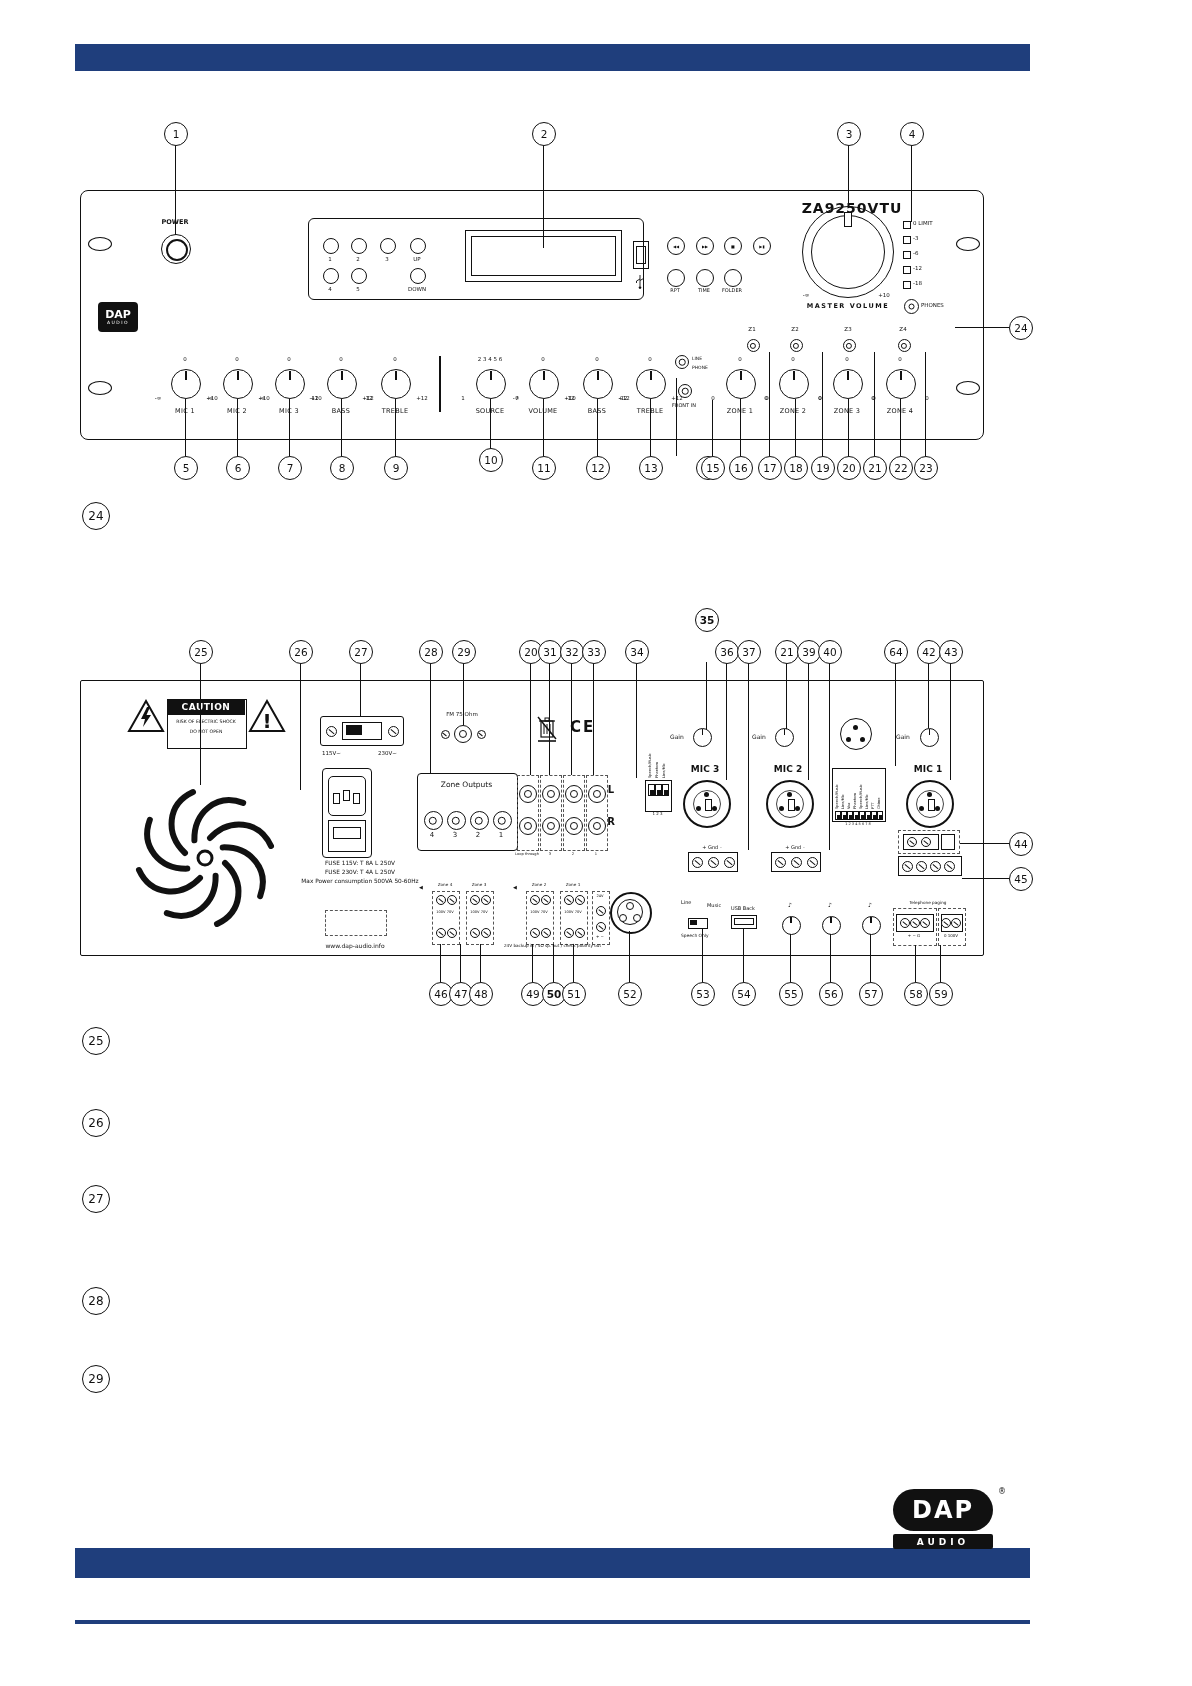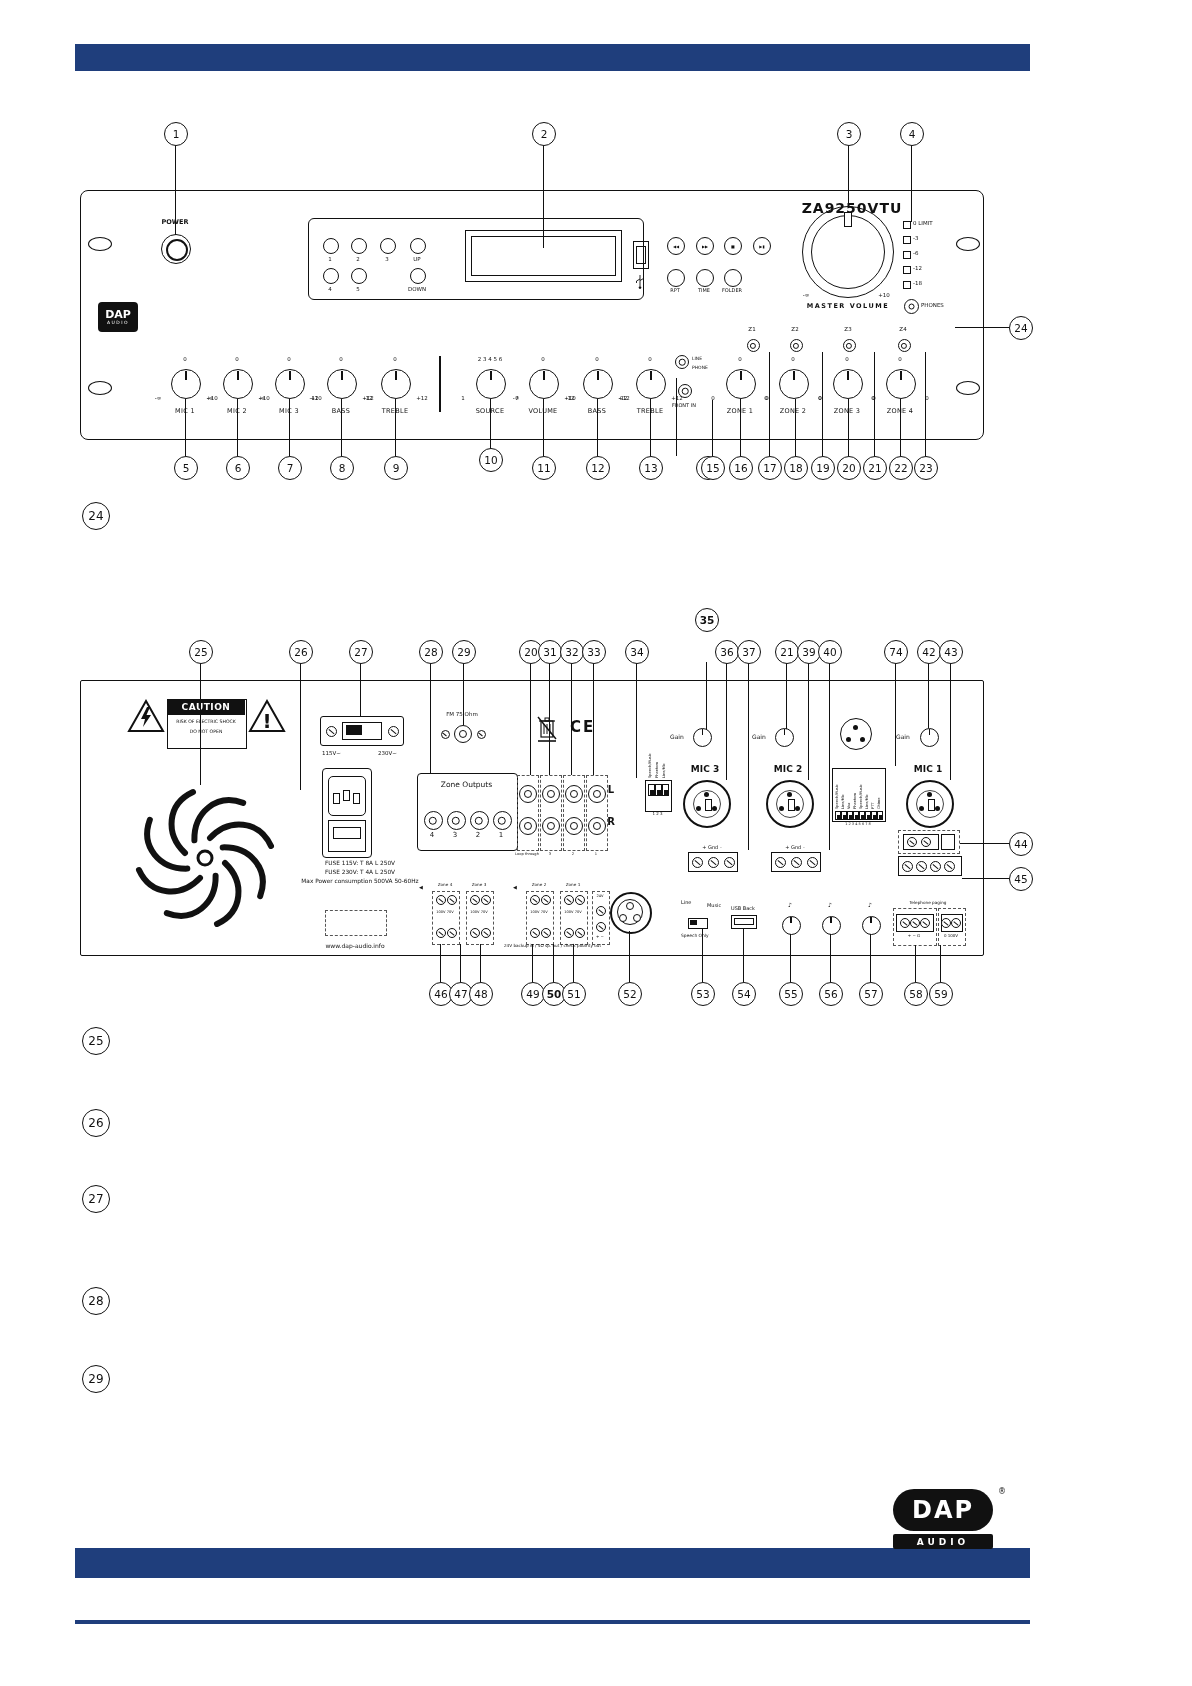--- a/index.html
+++ b/index.html
@@ -292,21 +292,21 @@
     <div class="callout" style="left: 715px; top: 640px;">36</div>
     <div class="lv" style="left: 748px; top: 662px; height: 188px;"></div>
     <div class="callout" style="left: 737px; top: 640px;">37</div>
     <div class="lv" style="left: 786px; top: 662px; height: 67px;"></div>
     <div class="callout" style="left: 775px; top: 640px;">21</div>
     <div class="lv" style="left: 808px; top: 662px; height: 118px;"></div>
     <div class="callout" style="left: 797px; top: 640px;">39</div>
     <div class="lv" style="left: 829px; top: 662px; height: 188px;"></div>
     <div class="callout" style="left: 818px; top: 640px;">40</div>
     <div class="lv" style="left: 895px; top: 662px; height: 104px;"></div>
-    <div class="callout" style="left: 884px; top: 640px;">74</div>
+    <div class="callout" style="left: 884px; top: 640px;">64</div>
     <div class="lv" style="left: 928px; top: 662px; height: 66px;"></div>
     <div class="callout" style="left: 917px; top: 640px; text-align: right;">42</div>
     <div class="lv" style="left: 950px; top: 662px; height: 118px;"></div>
     <div class="callout" style="left: 939px; top: 640px;">43</div>
     <div class="lh" style="left: 960px; top: 843px; width: 49px;"></div>
     <div class="callout" style="left: 1009px; top: 832px;">44</div>
     <div class="lh" style="left: 962px; top: 878px; width: 47px;"></div>
     <div class="callout" style="left: 1009px; top: 867px;">45</div>
     <div class="lv" style="left: 440px; top: 944px; height: 38px;"></div>
     <div class="callout" style="left: 429px; top: 982px;">46</div>

